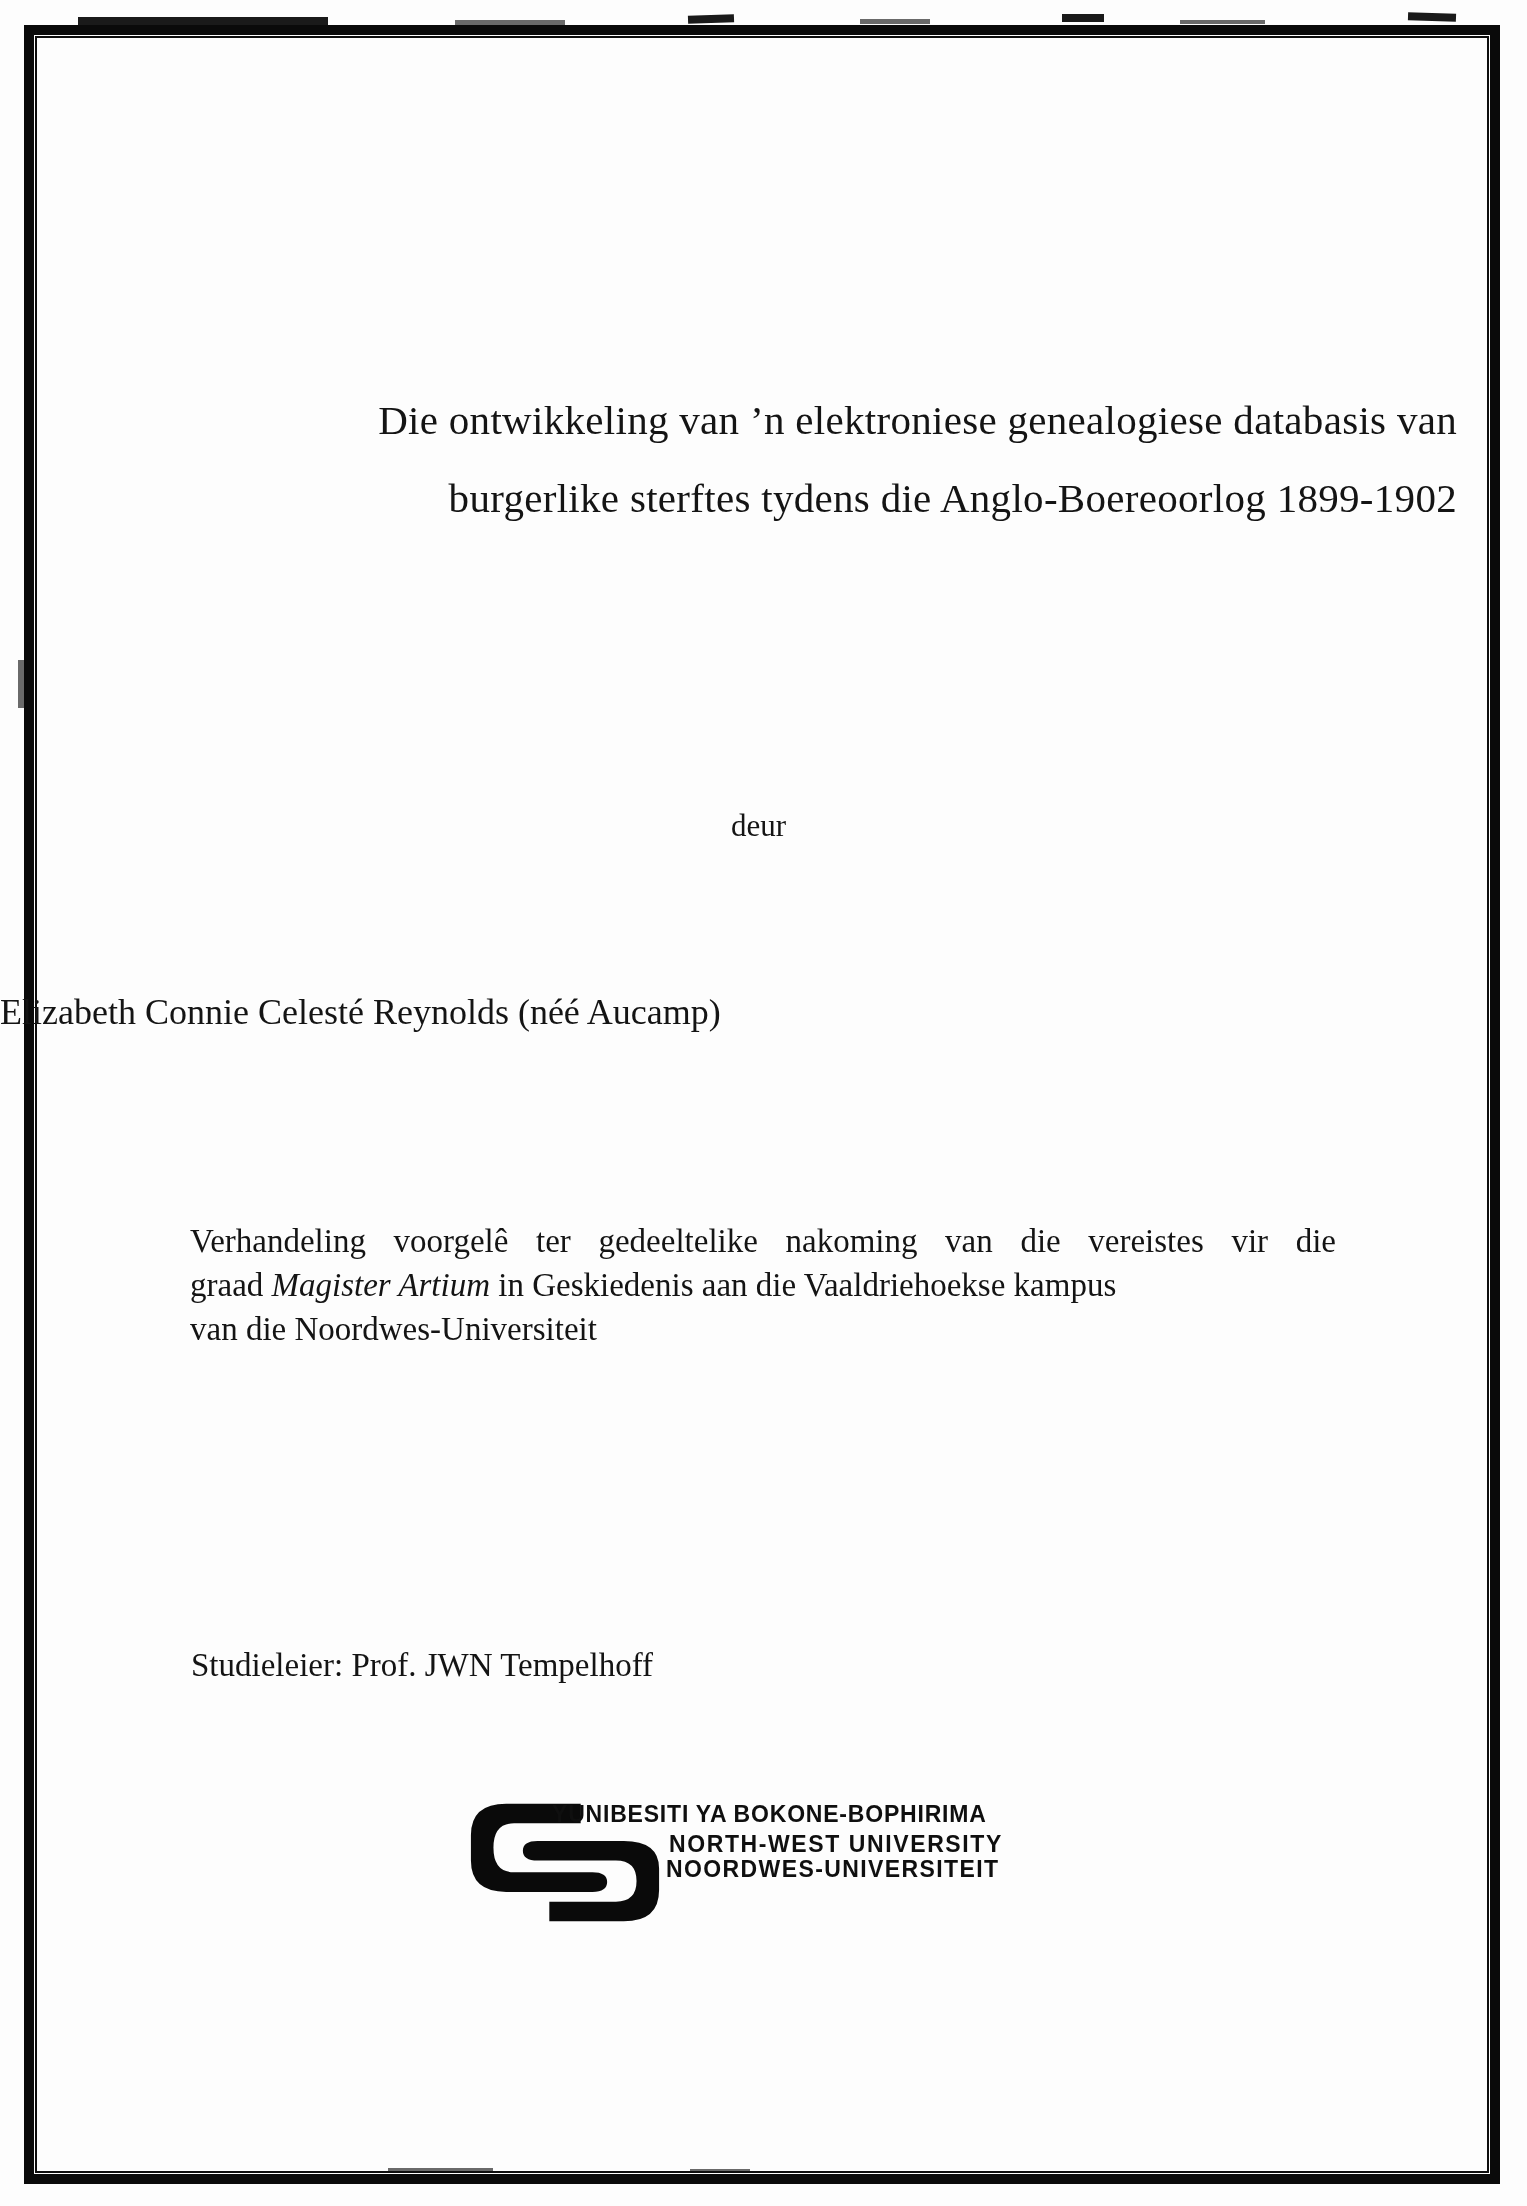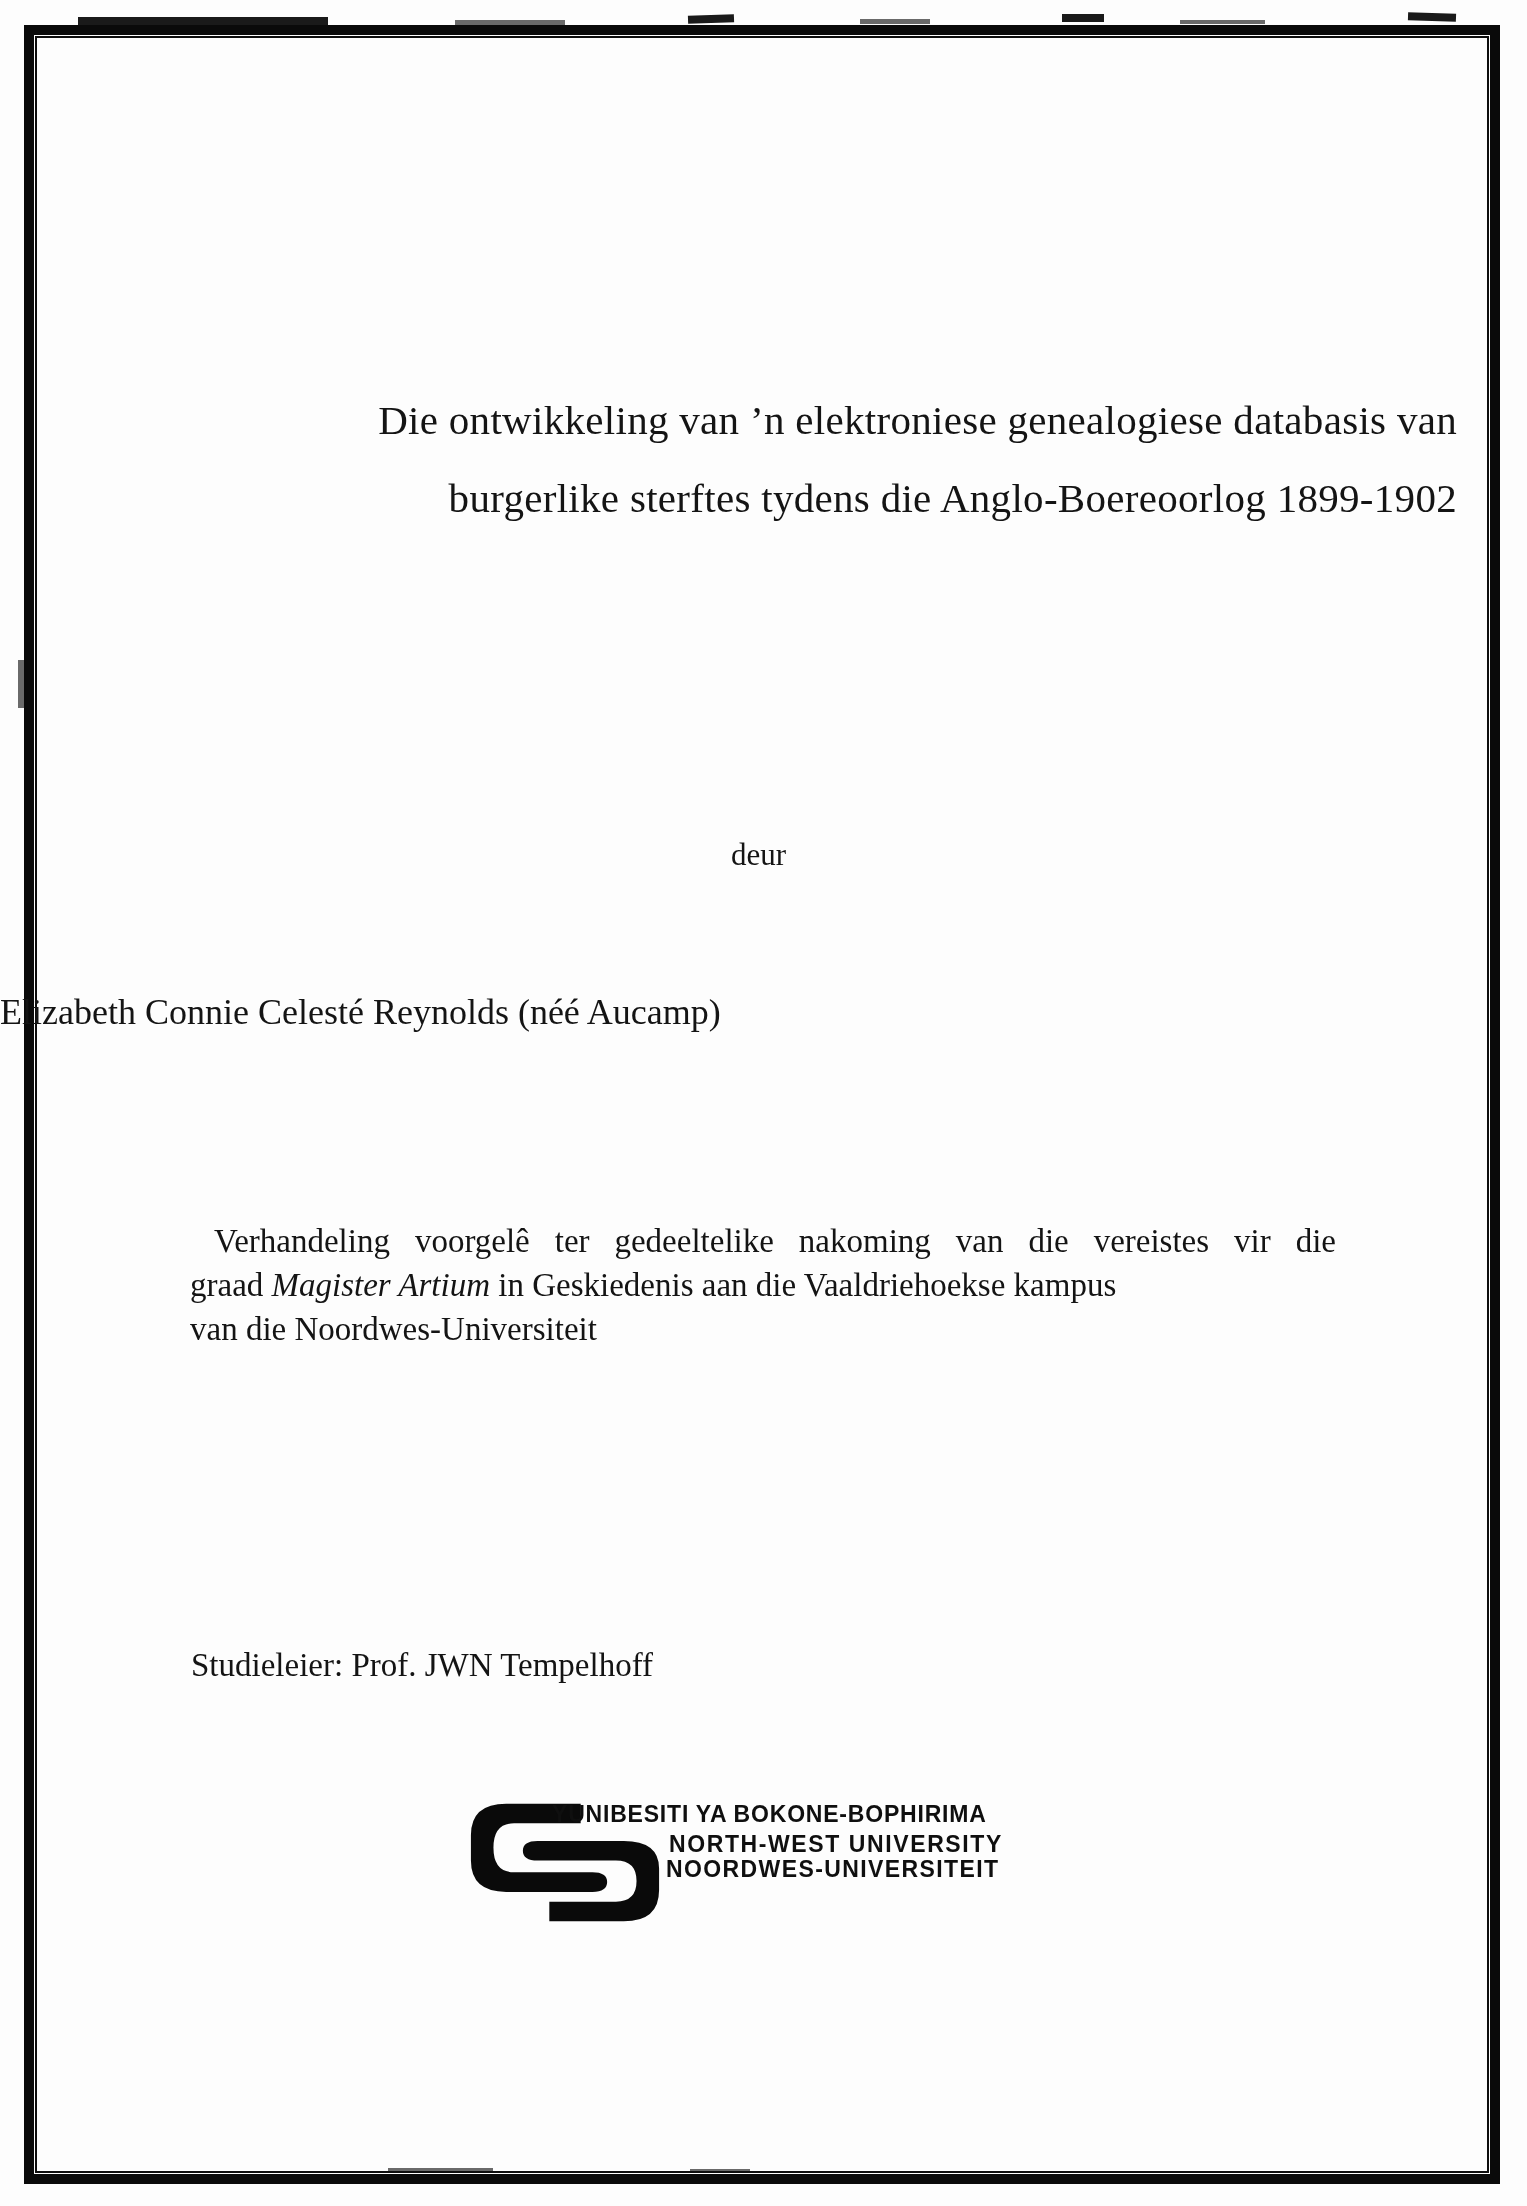--- a/index.html
+++ b/index.html
@@ -23,31 +23,31 @@
   .artifact{position:absolute;background:#1a1a1a;}
   .artifact.g{background:#6a6a6a;}
   
   .title{
     position:absolute;top:381px;left:70px;right:70px;
     font-size:41px;line-height:78px;text-align:right;
     letter-spacing:0.3px;
   }
   .byline{
     position:absolute;top:806px;left:0;right:10px;
-    font-size:31px;line-height:40px;text-align:center;margin-top:29px;
+    font-size:31px;line-height:40px;text-align:center;
   }
   .author{
     position:absolute;top:988px;left:0;right:0;
     font-size:36px;line-height:48px;
   }
   .statement{
     position:absolute;top:1219px;left:190px;width:1146px;
     font-size:33px;line-height:44px;
   }
-  .statement .just{text-align:justify;text-align-last:justify;margin-left:24px;}
+  .statement .just{text-align:justify;text-align-last:justify;}
   .statement i{font-style:italic;}
   .supervisor{
     position:absolute;top:1635px;left:191px;
     font-size:33px;line-height:45px;margin-top:8px;
   }
   
   .logo-mark{position:absolute;left:467px;top:1800px;width:196px;height:125px;}
   .logo-line{
     position:absolute;
     font-family:"Liberation Sans","DejaVu Sans",sans-serif;

